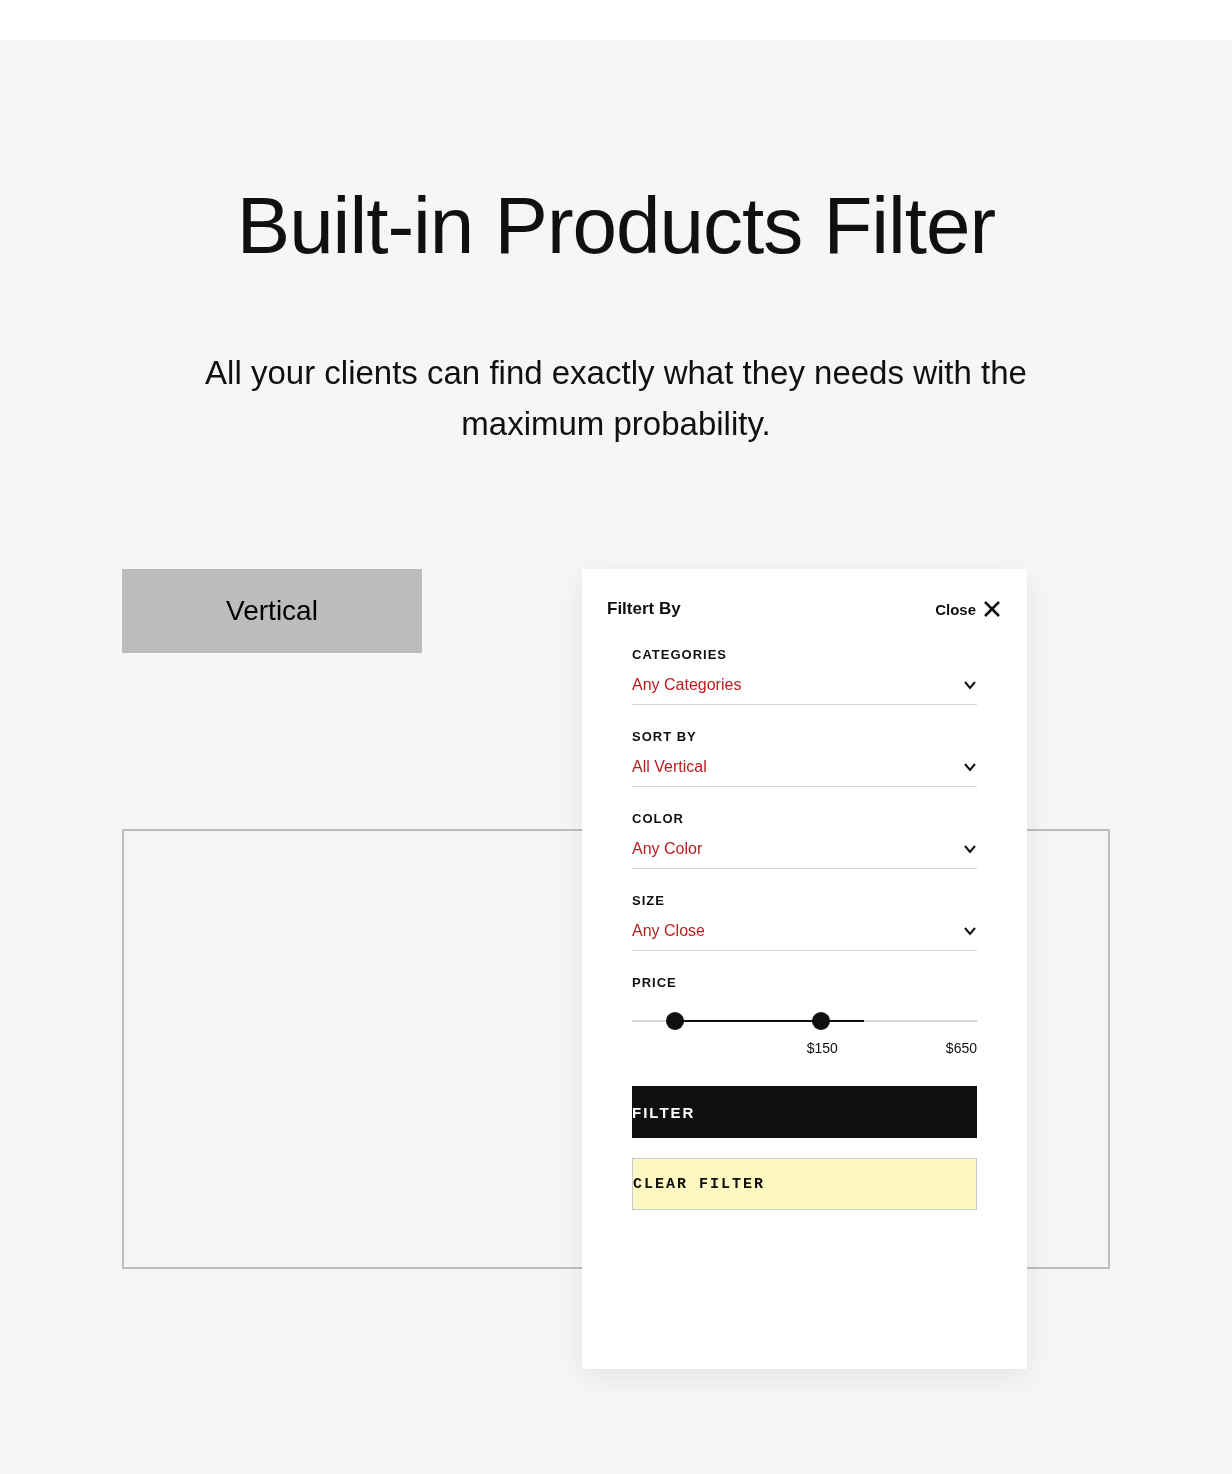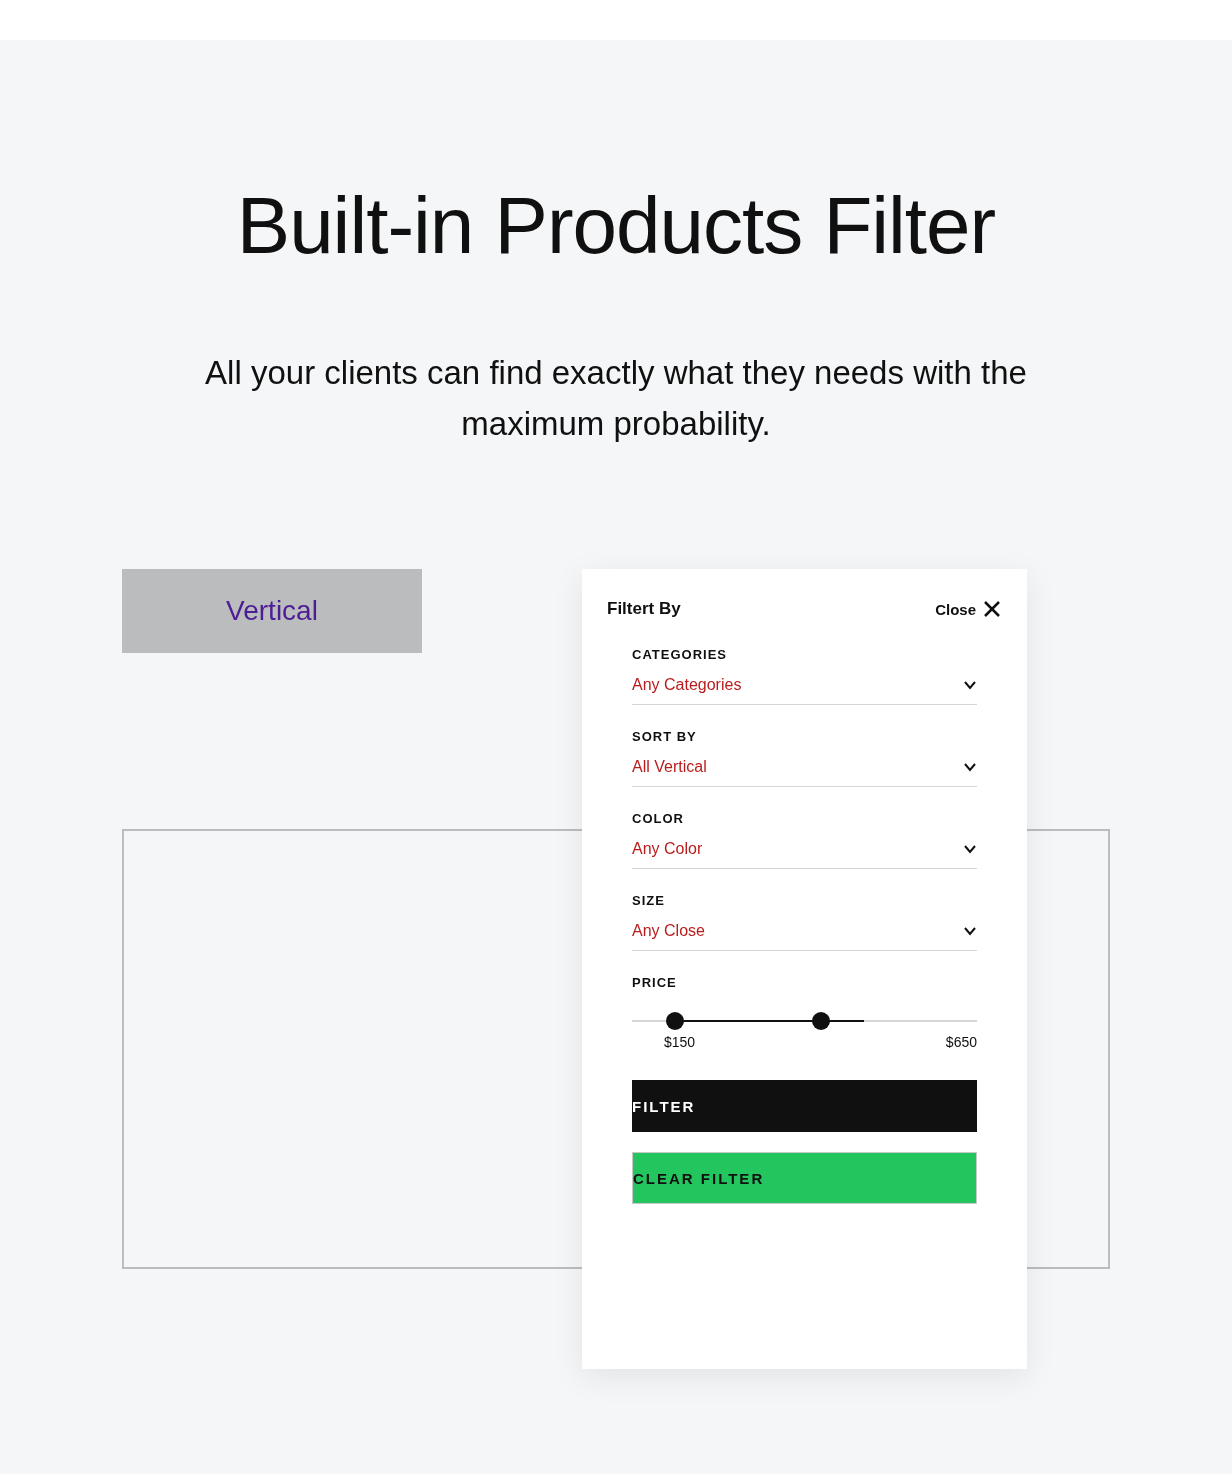--- a/index.html
+++ b/index.html
@@ -43,21 +43,21 @@
       padding-left: 122px;
       padding-right: 122px;
     }
     .vertical-tab {
       display: inline-flex;
       align-items: center;
       justify-content: center;
       width: 300px;
       height: 84px;
       background: #bbbcbd;
-      color: #4c1d95;
+      color: #000000;
       font-size: 28px;
       font-weight: 400;
       letter-spacing: 0px;
       cursor: pointer;
     }
     .frame {
       position: absolute;
       left: 122px;
       width: 988px;
       height: 440px;
@@ -157,22 +157,22 @@
       width: 18px;
       height: 18px;
       border-radius: 50%;
       background: #101010;
       cursor: pointer;
     }
     .handle-min { left: 34px; }
     .handle-max { left: 180px; }
     .price-labels {
       display: flex;
-      justify-content: space-between;
-      margin-top: 4px;
+      justify-content: flex-end;
+      margin-top: 10px;
       gap: 0;
     }
     .price-min {
       font-size: 14px;
       color: #101010;
       font-weight: 500;
       margin-left: 32px;
     }
     .price-max {
       font-size: 14px;
@@ -192,24 +192,25 @@
       letter-spacing: 2px;
       cursor: pointer;
     }
     .btn-filter {
       background: #101010;
       color: #fff;
       border: none;
       margin-top: 18px;
     }
     .btn-clear {
-      background: #22c55e;
+      background: #fef9c3;
       color: #101010;
       border: 1px solid #c8c8c8;
       margin-top: 20px;
+      font-family: Liberation Mono, monospace;
     }
     .panel-inner {
       padding-left: 25px;
       padding-right: 25px;
     }
   </style>
 </head>
 <body>
 
 <div class="page">

